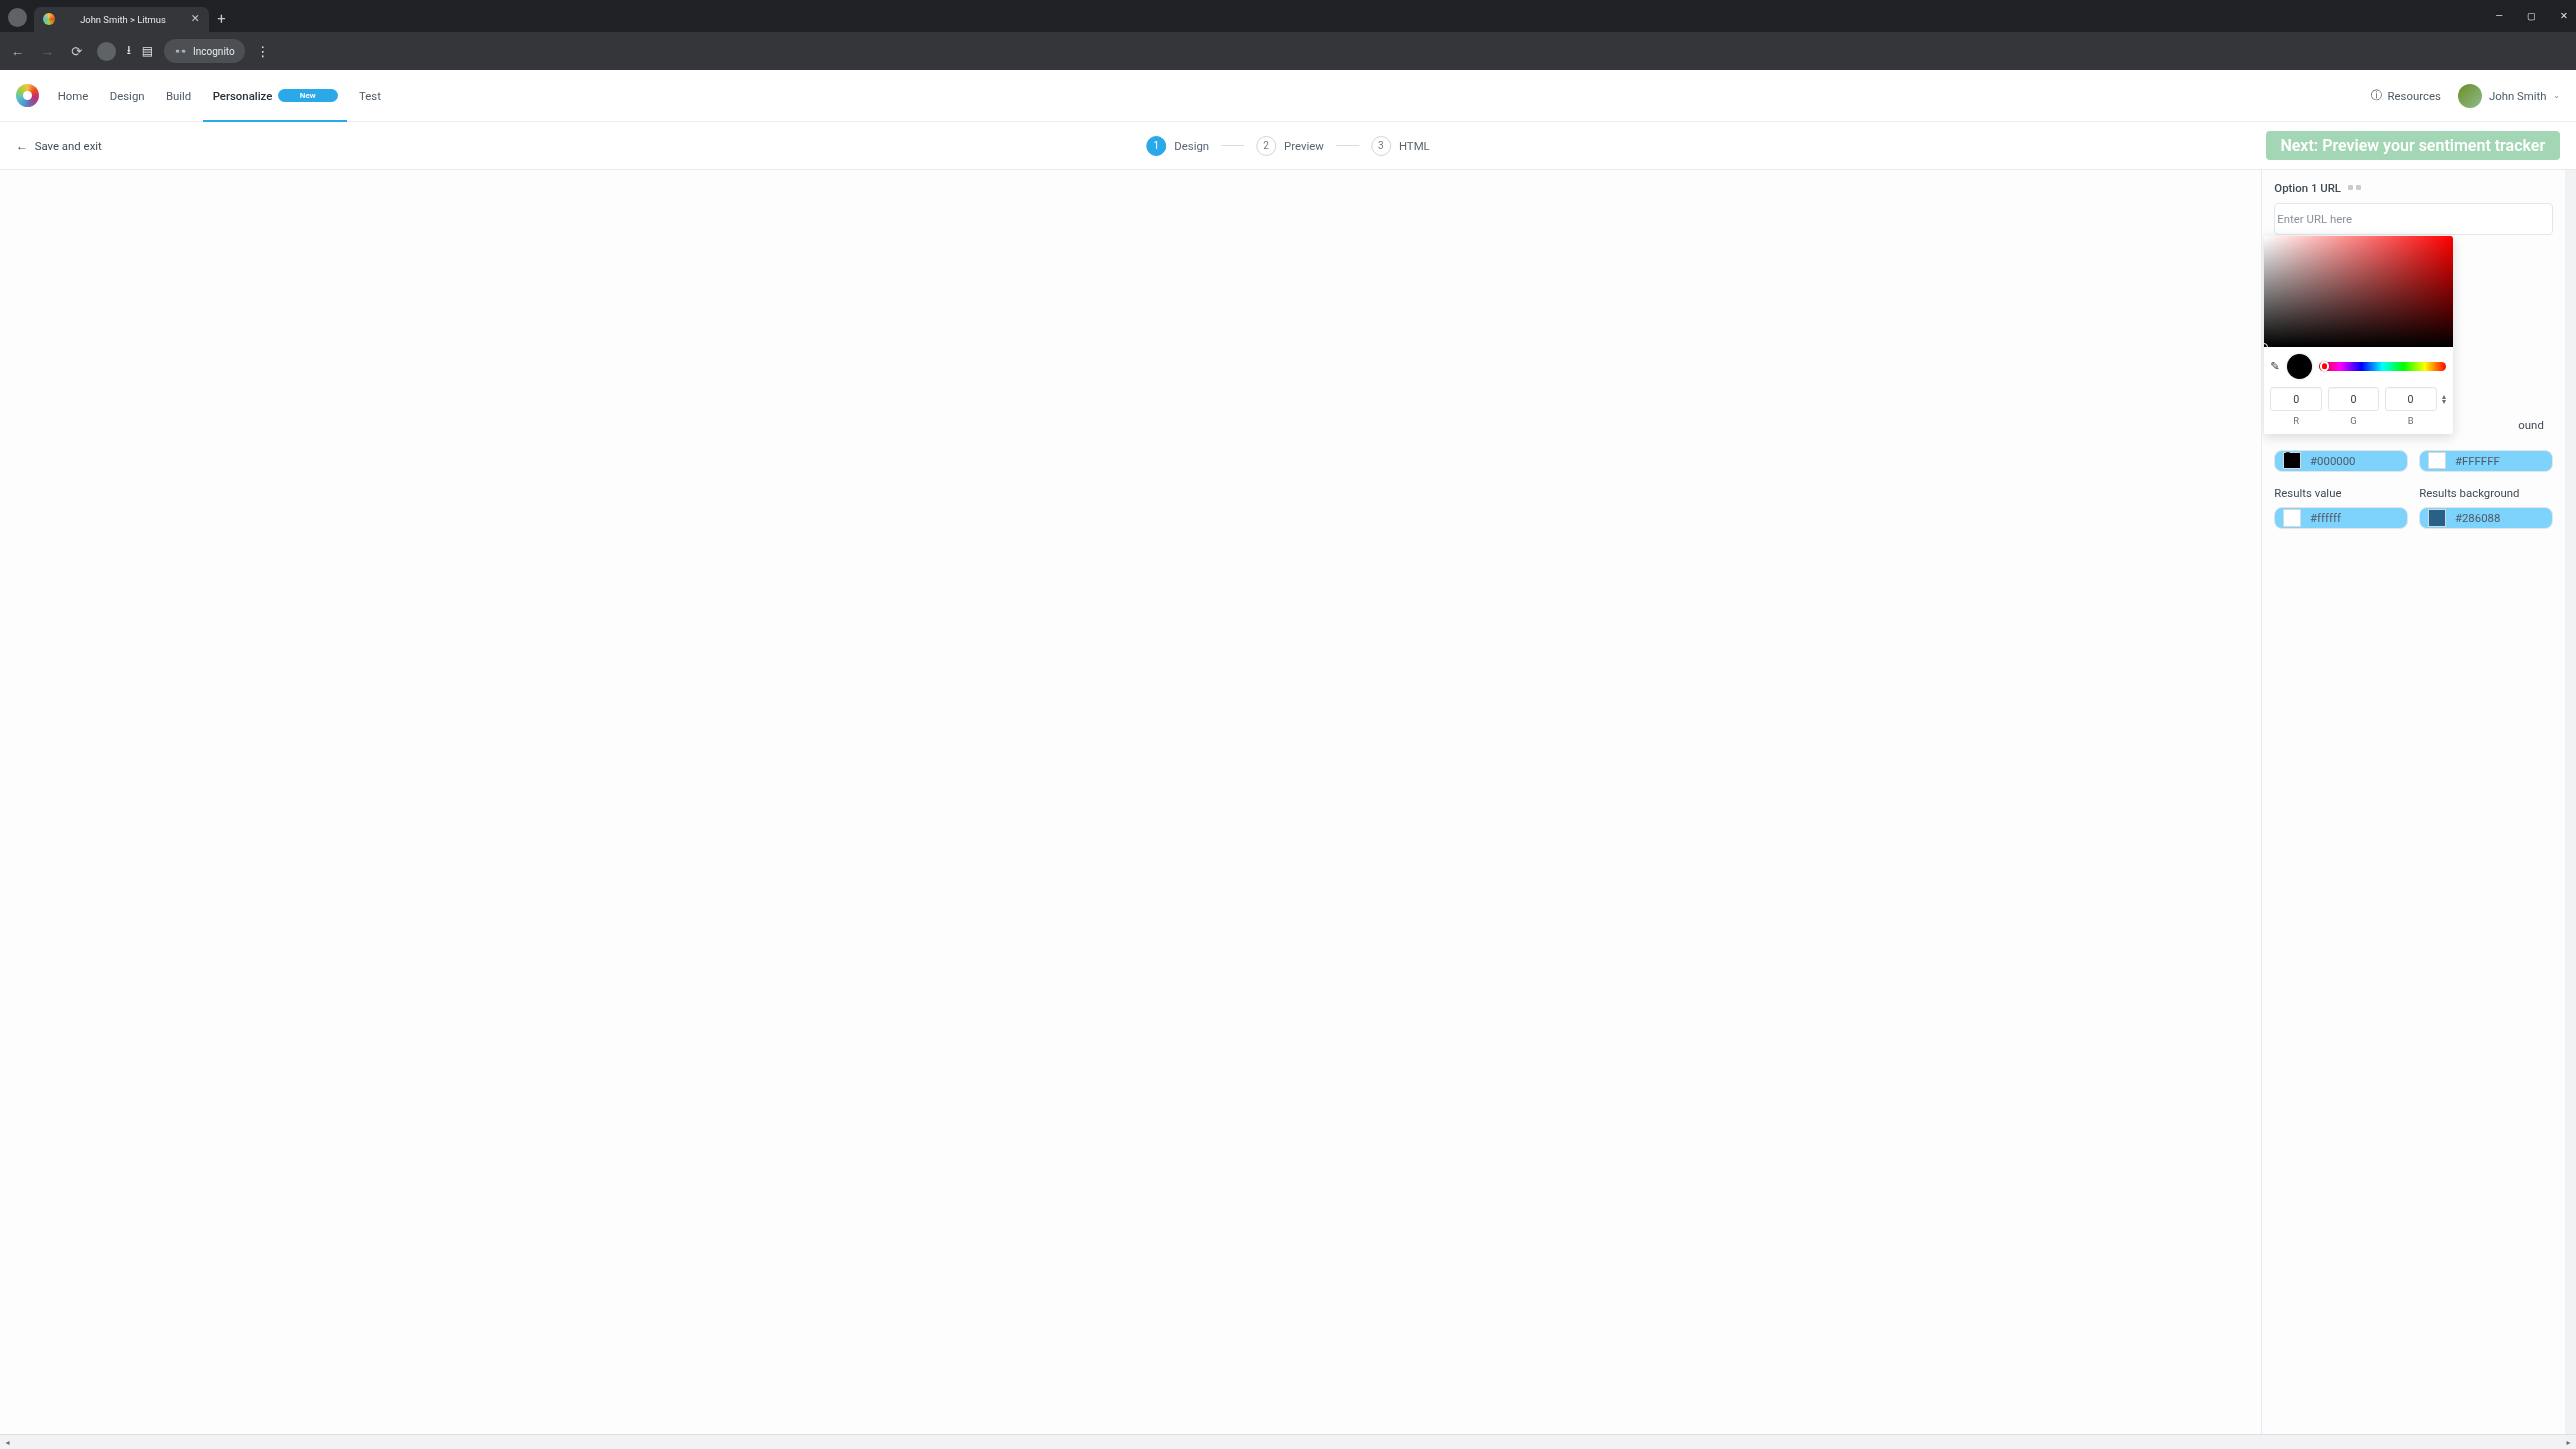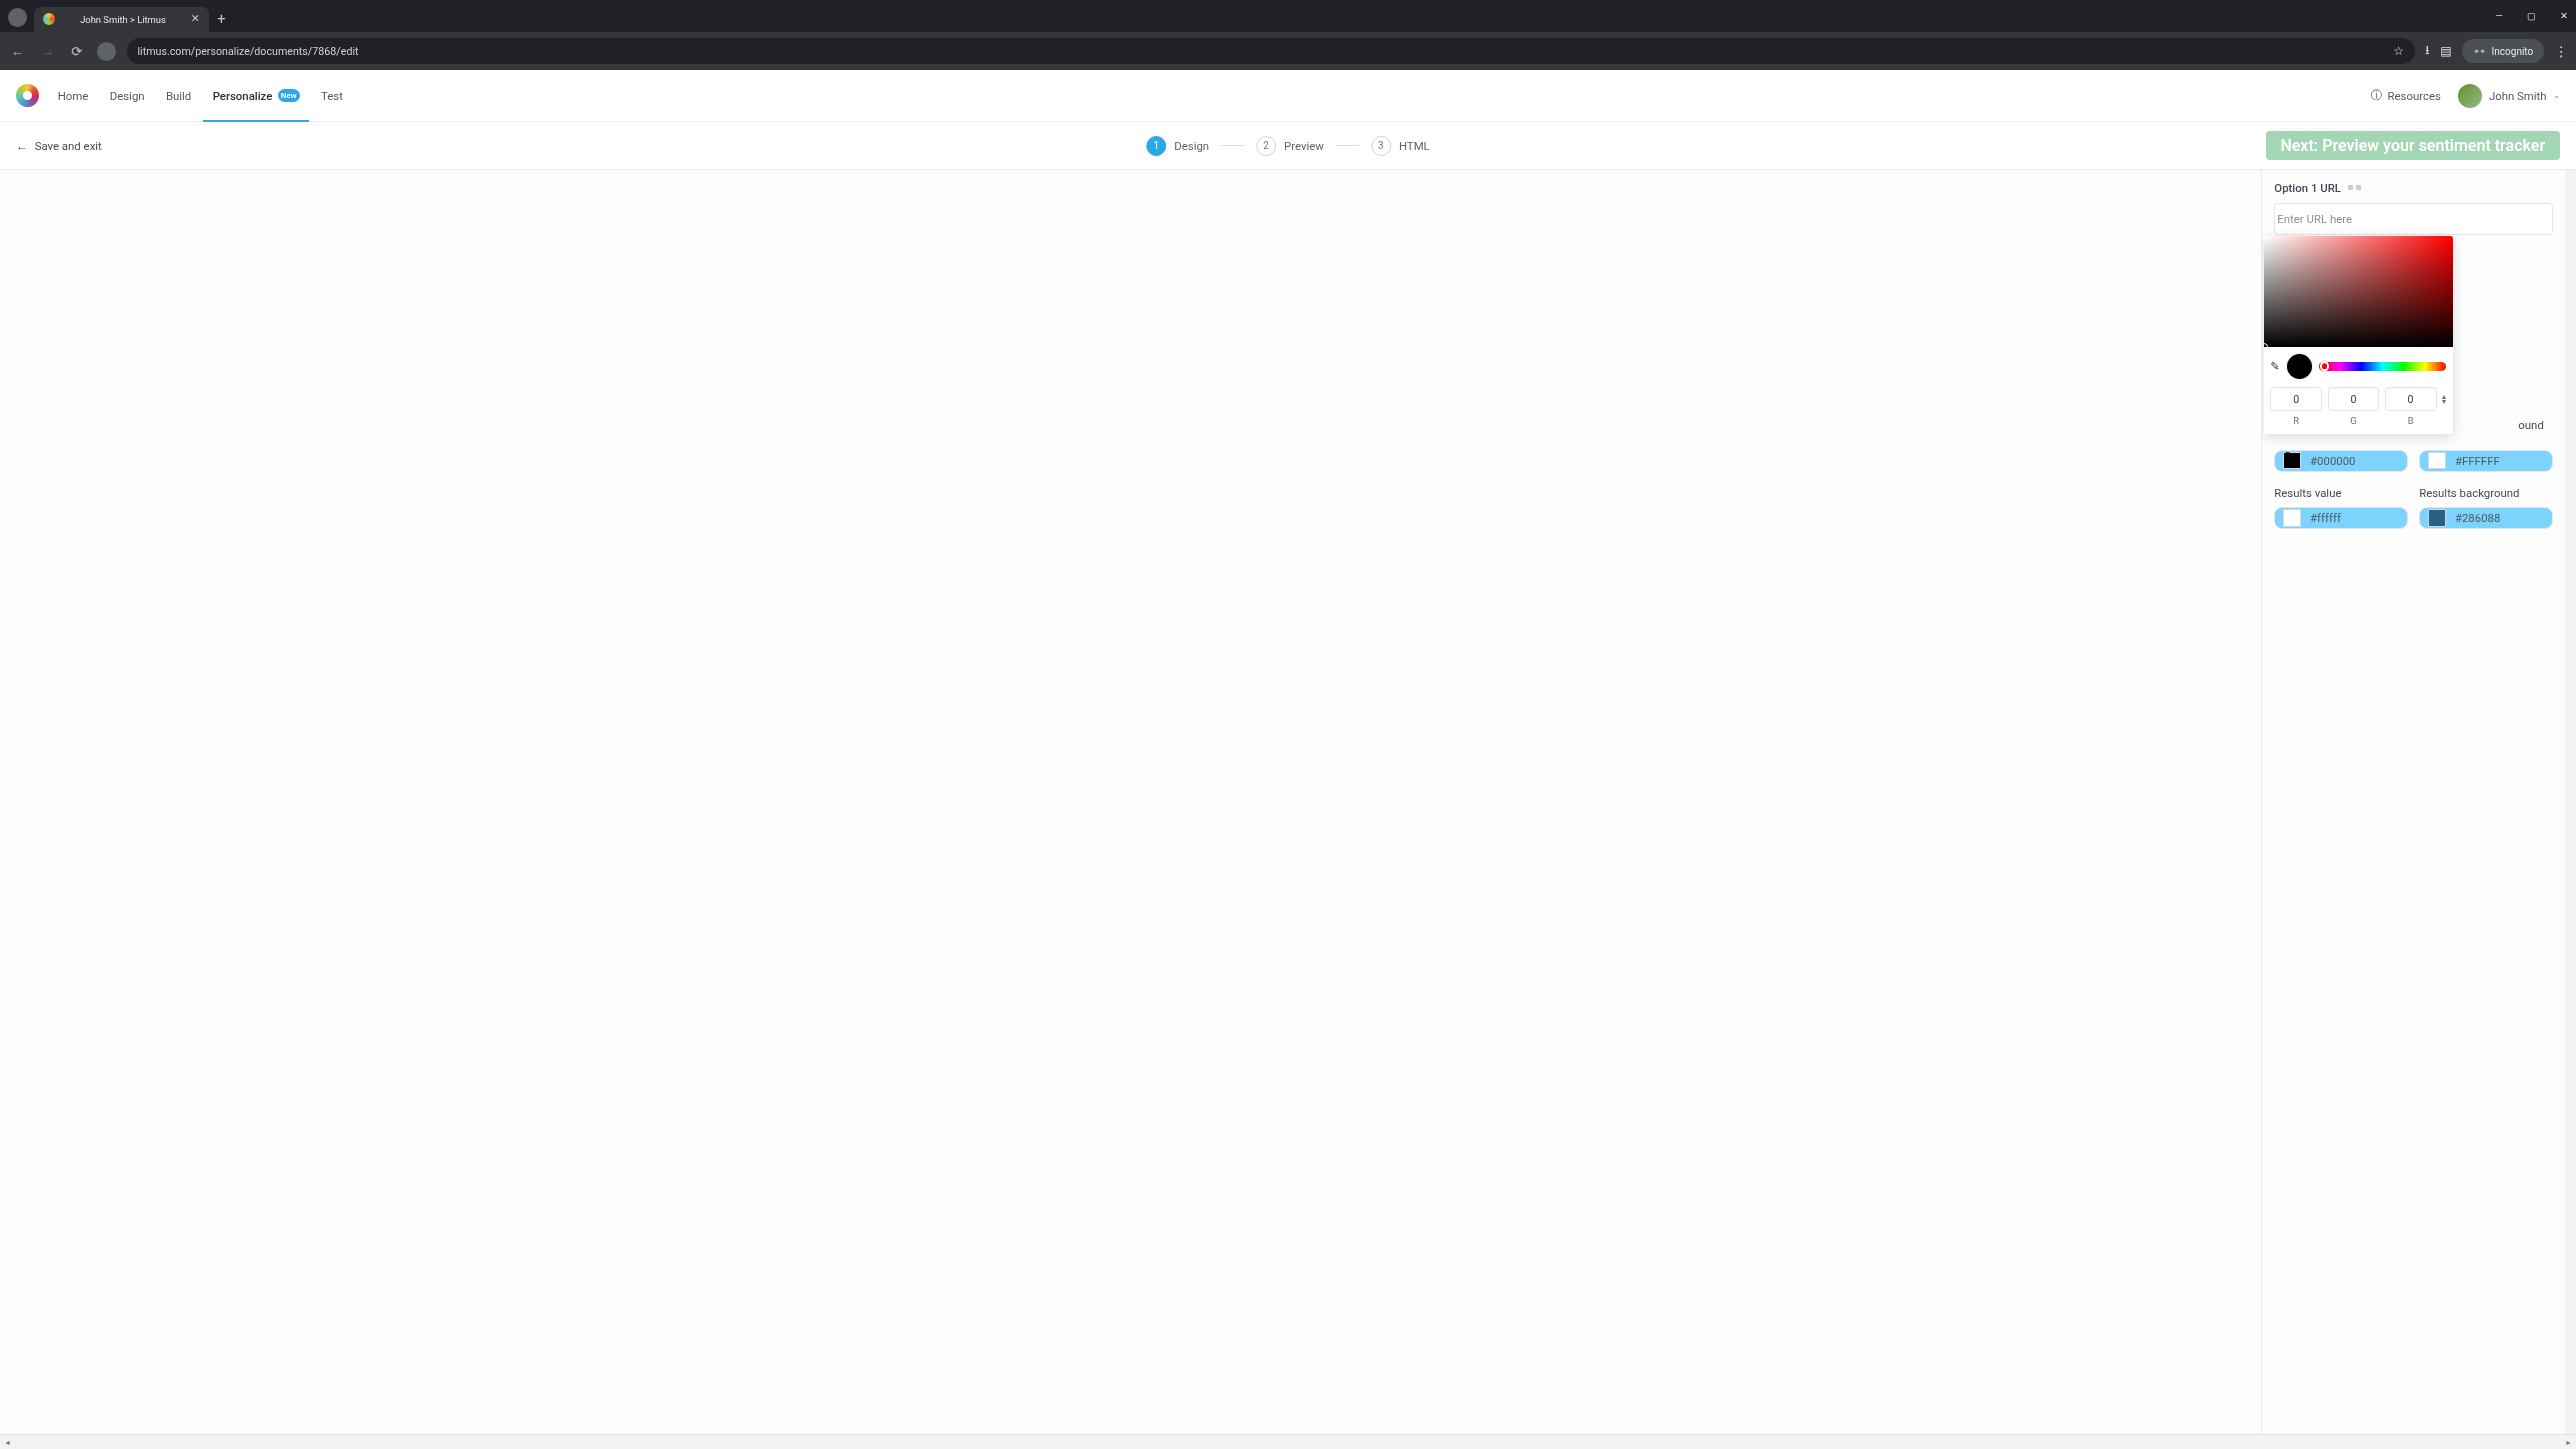--- a/index.html
+++ b/index.html
@@ -25,21 +25,21 @@
 .incog-pill{display:flex;align-items:center;gap:5.4px;background:#4c4f54;border-radius:13.4px;height:24px;padding:0 10.7px;color:#e8eaed;font-size:10px}
 .incog-pill .incog-ico{font-size:10.7px}
 .kebab{font-size:13.4px;color:#e8eaed}
 .content{background:#fbfcfd;height:calc(100% - 32px - 38px - 14.8px);display:flex;flex-direction:column;position:relative}
 .app-header{height:52px;background:#fff;display:flex;align-items:center;padding:0 16px;gap:16px;border-bottom:0.7px solid #eceef0}
 .logo{width:23px;height:23px;border-radius:50%;background:conic-gradient(#f6c344,#e84e1b,#c22f74,#7f5aa0,#4c9cd5,#5ac3c1,#a3cf3c,#f6c344);position:relative}
 .logo::after{content:"";position:absolute;inset:6.7px;background:#fff;border-radius:50%}
 .nav-link{color:#4e5a66;font-size:11.4px;padding:0 2.7px;height:52px;display:flex;align-items:center;position:relative}
 .nav-link.active{color:#27313a;font-weight:500}
 .nav-link.active::after{content:"";position:absolute;left:-6.7px;right:-6.7px;bottom:-0.7px;height:2.7px;background:#2aa8e8}
-.badge-new{background:#2aa8e8;color:#fff;font-size:8px;font-weight:600;border-radius:8px;padding:2px 3px;margin-left:5.4px}
+.badge-new{background:#2aa8e8;color:#fff;font-size:8px;font-weight:600;border-radius:8px;padding:2px 22px;margin-left:5.4px}
 .hdr-right{margin-left:auto;display:flex;align-items:center;gap:17.4px}
 .resources{display:flex;align-items:center;gap:5.4px;color:#4e5a66;font-size:11.4px}
 .user{display:flex;align-items:center;gap:6.7px;color:#4e5a66;font-size:11.4px}
 .avatar{width:24px;height:24px;border-radius:50%;background:linear-gradient(135deg,#6b8e23,#8fbc8f)}
 .chev{font-size:8px;color:#7a8590}
 .subhdr{height:48px;background:#fff;display:flex;align-items:center;padding:0 16px;border-bottom:0.7px solid #e8eaed}
 .save-exit{display:flex;align-items:center;gap:6.7px;color:#424c56;font-size:11.4px}
 .save-exit .arr{font-size:12px}
 .steps{position:absolute;left:50%;transform:translateX(-50%);display:flex;align-items:center;gap:12px}
 .step{display:flex;align-items:center;gap:8px;color:#5a6570;font-size:11.4px}
@@ -99,26 +99,20 @@
     <span>▢</span>
     <span>✕</span>
   </div>
 </div>
 
 <div class="toolbar">
   <span class="nav-btn">←</span>
   <span class="nav-btn disabled">→</span>
   <span class="nav-btn reload">⟳</span>
   <span class="addr-shield"></span>
-  <div class="addr">
-    <span>litmus.com/personalize/documents/7868/edit</span>
-    <div class="addr-right">
-      <span class="tb-icon">☆</span>
-    </div>
-  </div>
   <span class="tb-icon">⭳</span>
   <span class="tb-icon">▤</span>
   <div class="incog-pill">
     <span class="incog-ico">👓</span>
     <span>Incognito</span>
   </div>
   <span class="kebab">⋮</span>
 </div>
 
 <div class="content">

